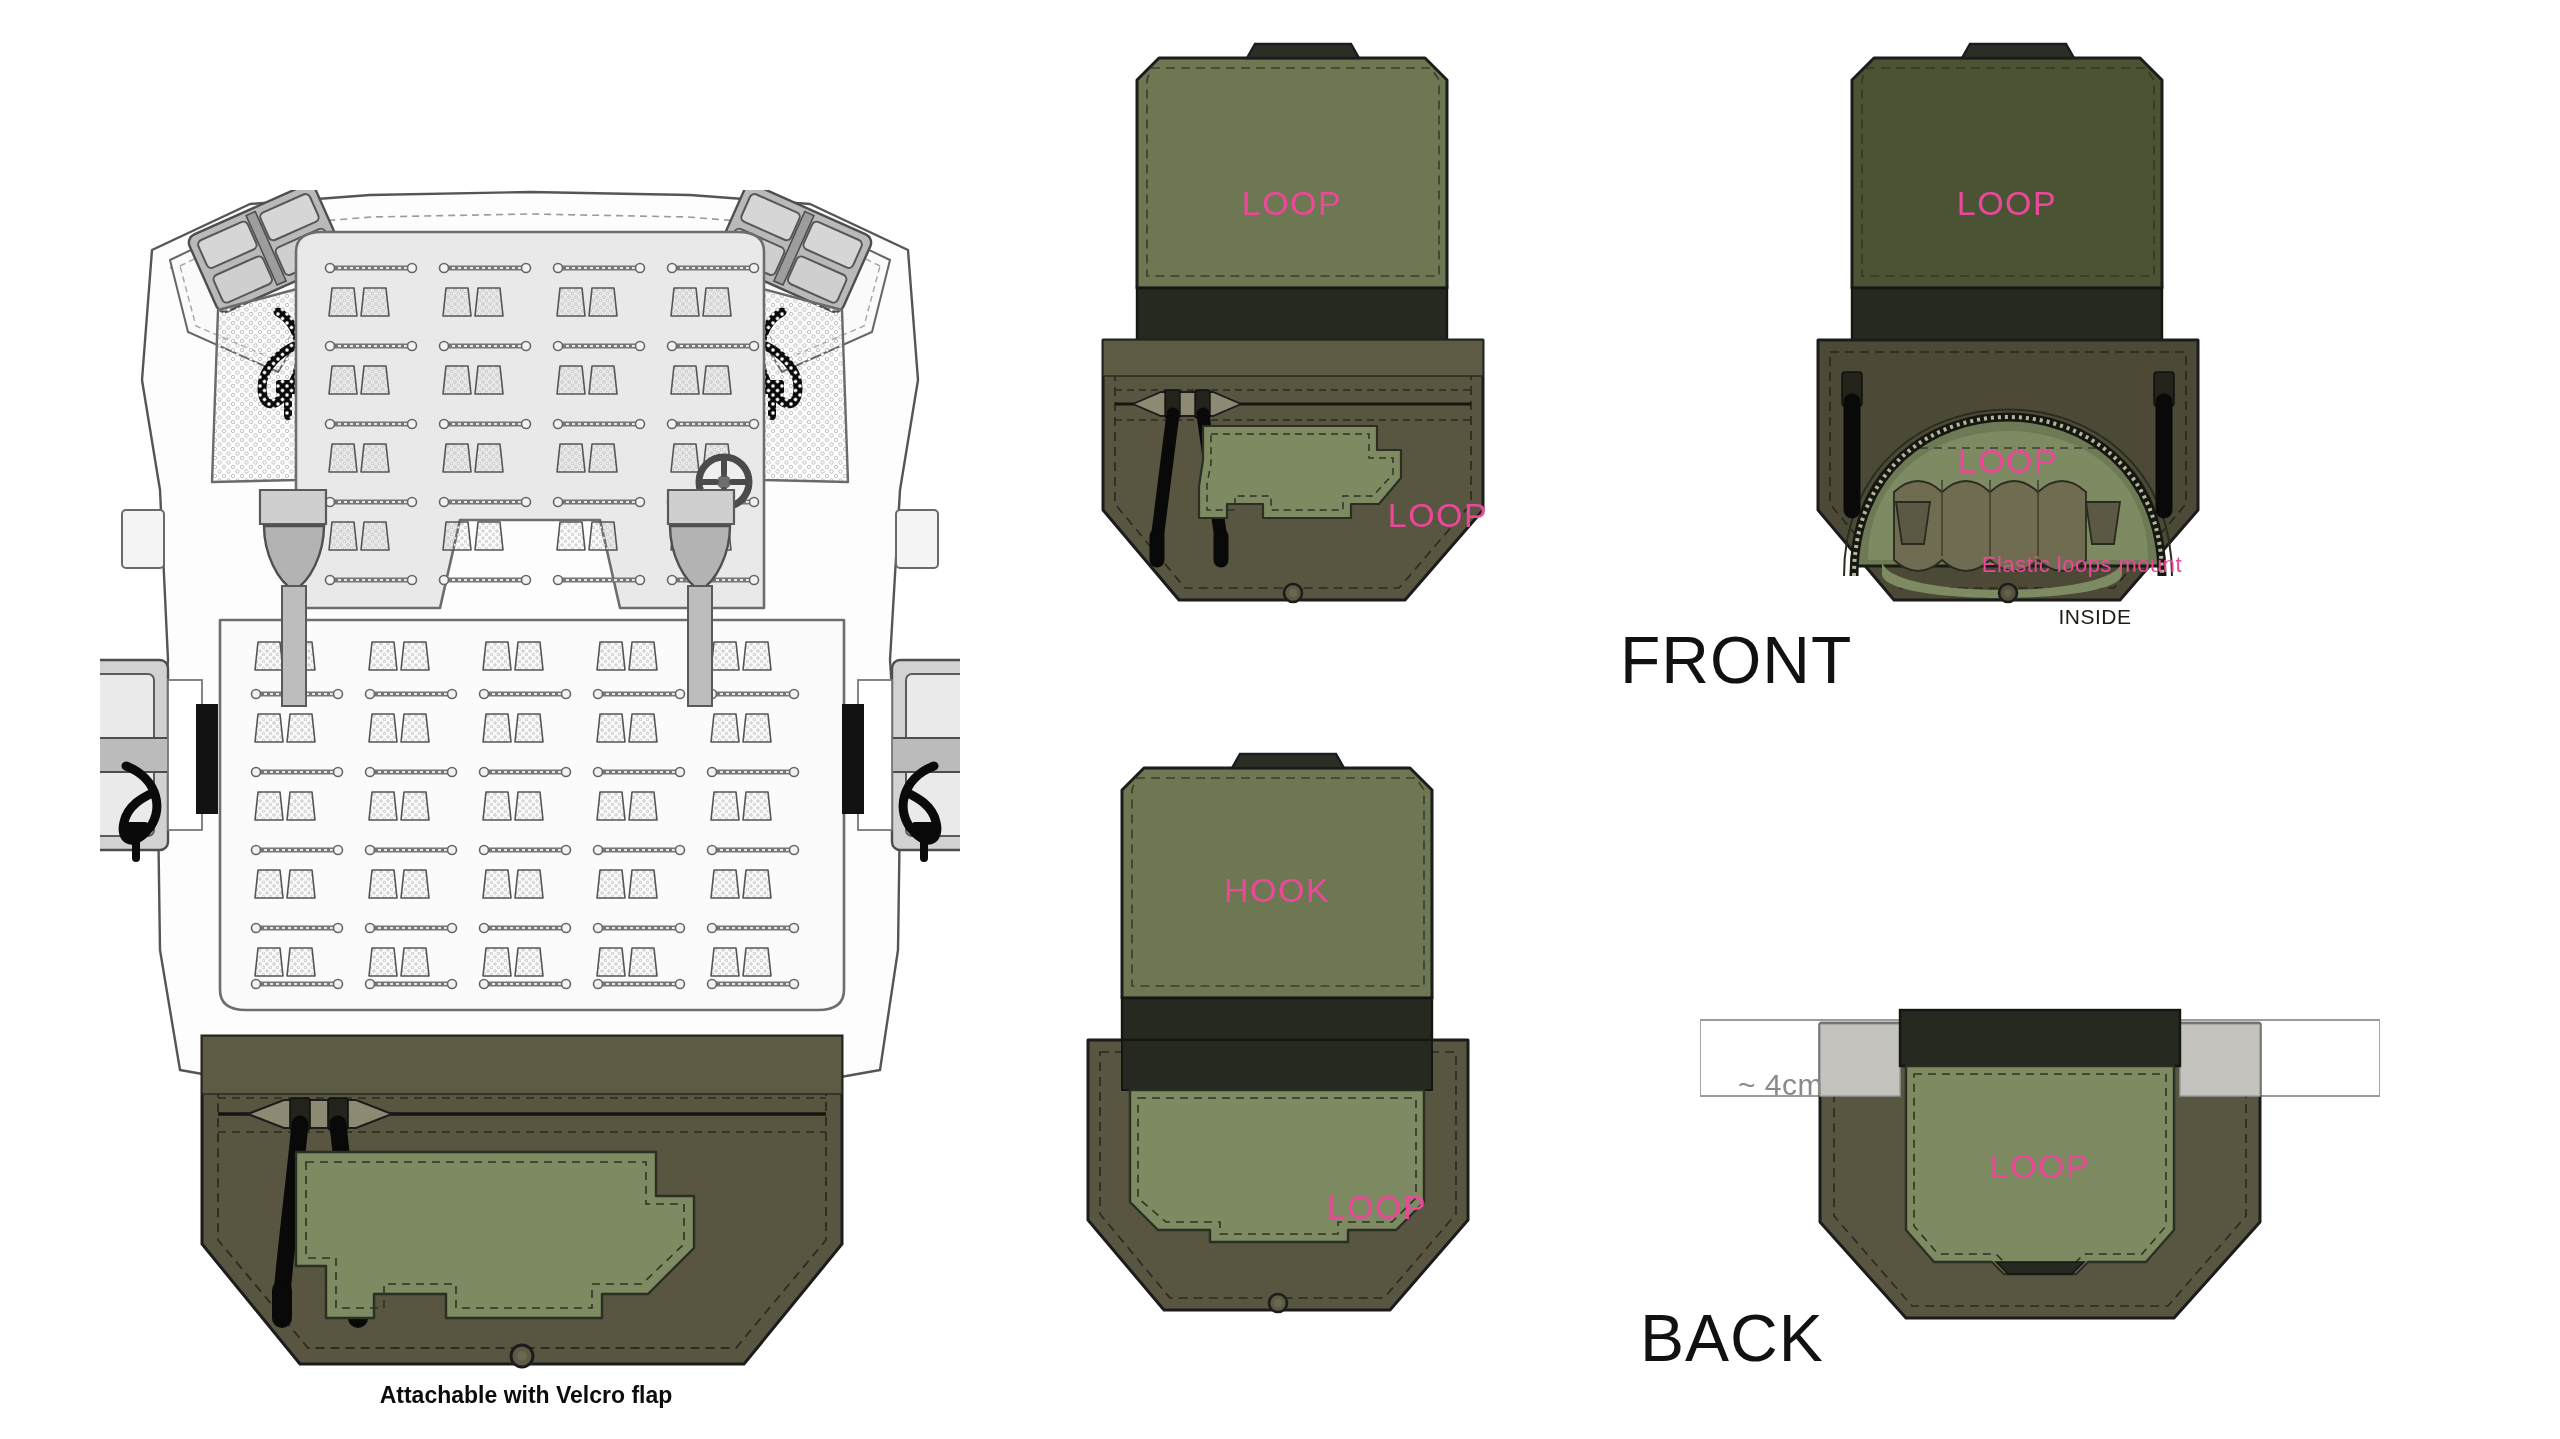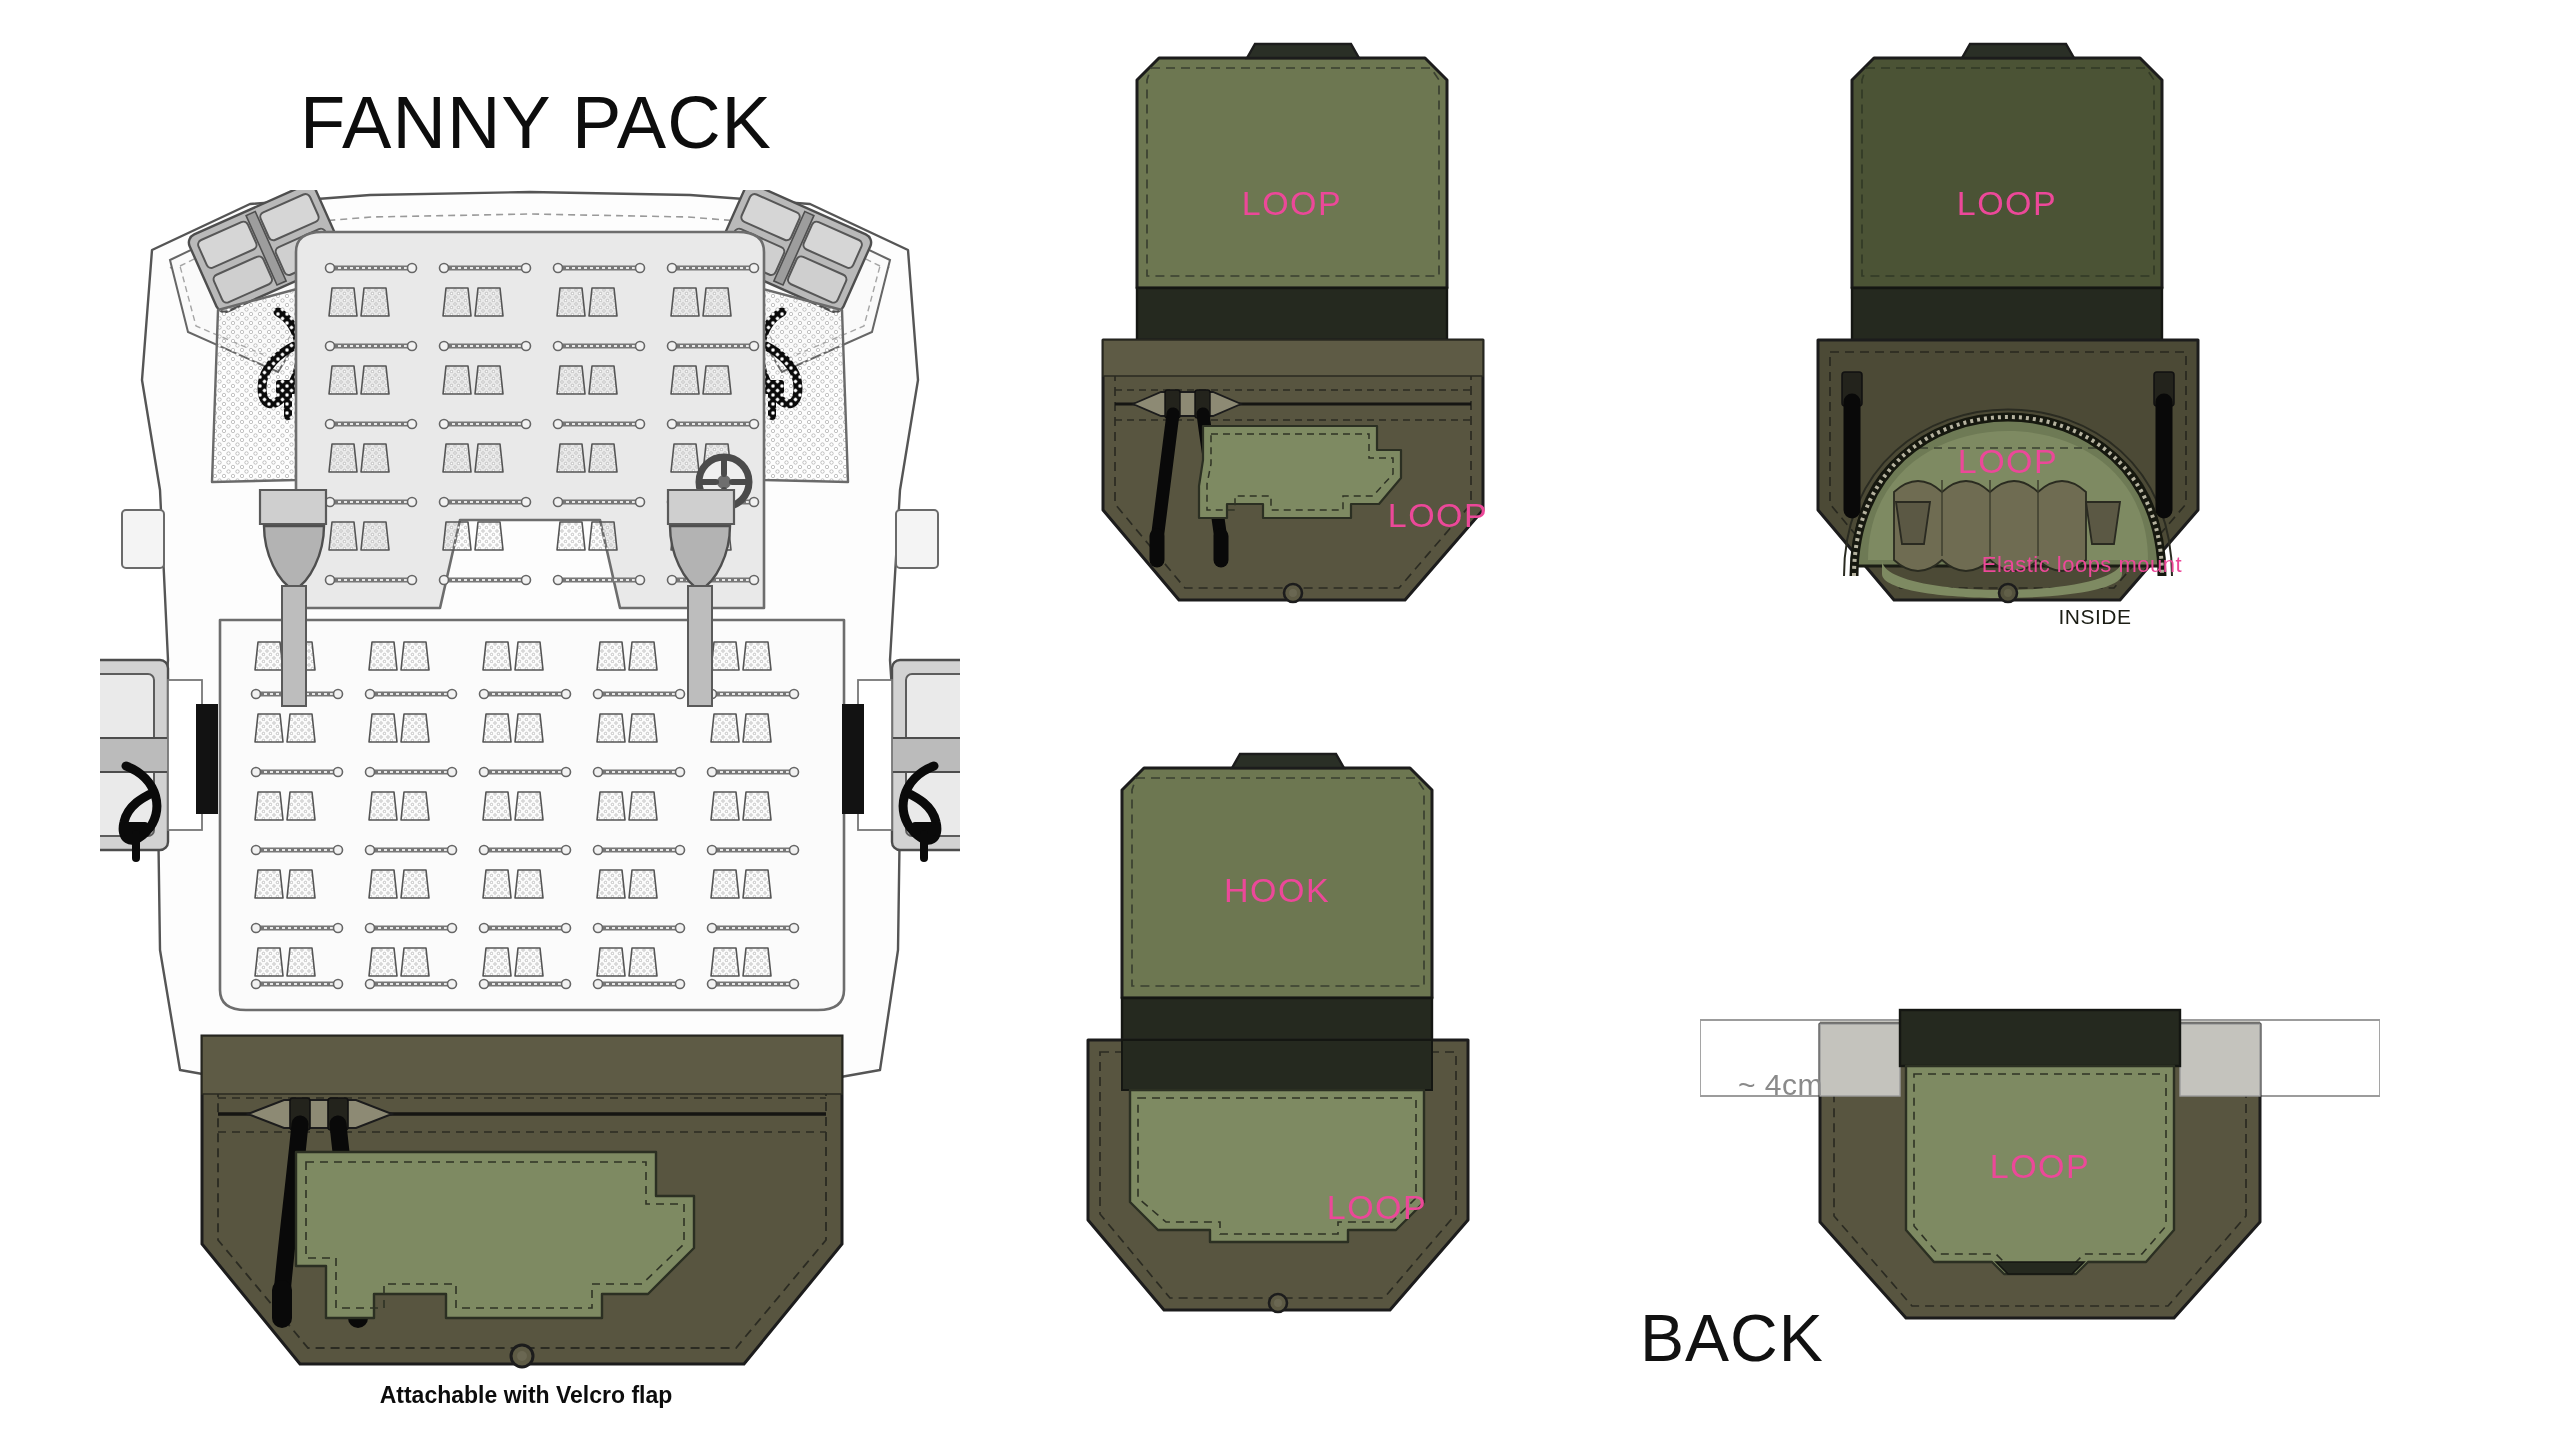--- a/index.html
+++ b/index.html
@@ -70,21 +70,20 @@
     color: #8a8a8a;
     white-space: nowrap;
     letter-spacing: .5px;
   }
 </style>
 </head>
 <body>
 
 <div id="stage">
 
-  <div class="title">FANNY PACK</div>
 
   <svg class="abs" style="left:100px; top:190px;" width="860" height="1180" viewBox="0 0 860 1180">
     <defs>
       <pattern id="meshdots" width="9" height="9" patternUnits="userSpaceOnUse">
         <circle cx="2.5" cy="2.5" r="1.7" fill="#ffffff" stroke="#9a9a9a" stroke-width="0.6"></circle>
         <circle cx="7" cy="7" r="1.7" fill="#ffffff" stroke="#9a9a9a" stroke-width="0.6"></circle>
       </pattern>
       <pattern id="tabdots" width="7" height="7" patternUnits="userSpaceOnUse">
         <circle cx="2" cy="2" r="1.25" fill="#ffffff" stroke="#8f8f8f" stroke-width="0.5"></circle>
         <circle cx="5.5" cy="5.5" r="1.25" fill="#ffffff" stroke="#8f8f8f" stroke-width="0.5"></circle>
@@ -497,20 +496,21 @@
     <path d="M276,462 L310,462 L304,504 L282,504 Z" fill="#5b5844" stroke="#2a2a21" stroke-width="1.8"></path>
 
     <circle cx="198" cy="553" r="9" fill="#54523d" stroke="#1c1c1c" stroke-width="2.6"></circle>
     <circle cx="198" cy="553" r="4" fill="#615f48"></circle>
   </svg>
   <div class="panel-label" style="left:2007px; top:203px;">LOOP</div>
   <div class="panel-label" style="left:2008px; top:461px;">LOOP</div>
   <div class="panel-label sm" style="left:2082px; top:565px;">Elastic loops mount</div>
   <div class="panel-label xs" style="left:2075px; top:617px;">INSIDE</div>
 
+  <div class="viewlabel" style="left:1620px; top:622px;">FRONT</div>
 
   <svg class="abs" style="left:1080px; top:750px;" width="560" height="680" viewBox="0 0 560 680">
 
     <path d="M64,18 L330,18 L352,40 L352,248 L42,248 L42,40 Z" fill="#6d7751" stroke="#1c1c1c" stroke-width="3" stroke-linejoin="round"></path>
     <path d="M152,18 L160,4 L256,4 L264,18 Z" fill="#2a2f26" stroke="#1c1c1c" stroke-width="2.4"></path>
     <path d="M56,28 L336,28 L344,40 L344,236 L52,236 L52,40 Z" fill="none" stroke="#3a4030" stroke-width="1.7" stroke-dasharray="9 6"></path>
 
     <rect x="42" y="248" width="310" height="92" fill="#25291f" stroke="#141612" stroke-width="2.4"></rect>
 
     <path d="M8,290 L388,290 L388,470 L310,560 L84,560 L8,470 Z" fill="#585540" stroke="#1c1c1c" stroke-width="3" stroke-linejoin="round"></path>

